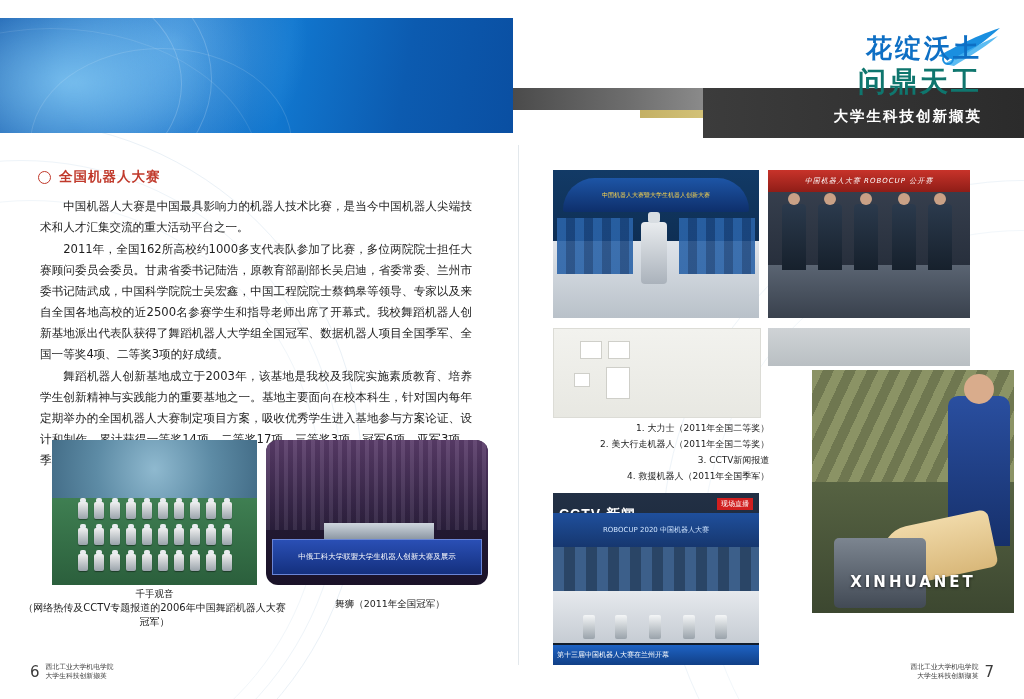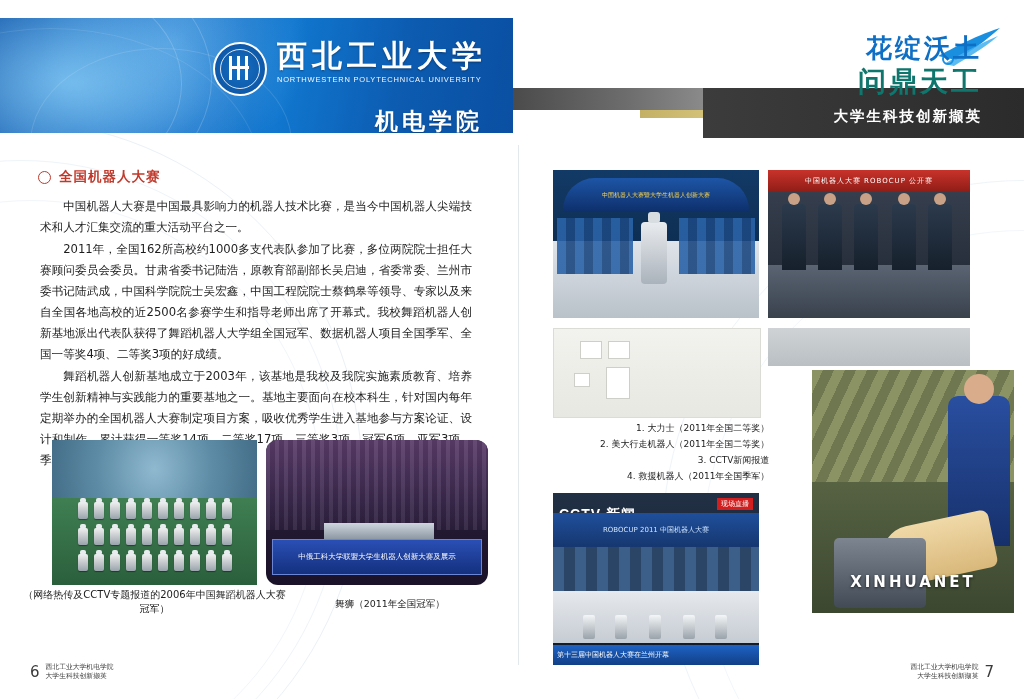--- a/index.html
+++ b/index.html
@@ -321,21 +321,21 @@
   .p-arena .side-people.r { left:auto; right:4px; }
 
   .p-crowd {
     left: 768px; top: 170px; width: 202px; height: 148px;
     background: linear-gradient(#3a4352, #1d2430);
   }
   .p-crowd .topbanner {
     position:absolute; left:0; top:0; width:100%; height:22px;
     background: linear-gradient(#c8332a, #8f1d17);
     color:#fff; font-size:7px; font-family:"DejaVu Sans",sans-serif;
-    display:flex; align-items:center; justify-content:center; letter-spacing:1px;
+    display:flex; align-items:center; justify-content:center; letter-spacing:1px;font-style:italic;
   }
   .p-crowd .floor2 {
     position:absolute; left:0; bottom:0; width:100%; height:36%;
     background: linear-gradient(#5a6472, #39414d);
   }
   .p-crowd .pers {
     position:absolute; bottom:48px; width:24px; height:66px;
     background: linear-gradient(#2b3a4d,#16202c);
     border-radius:4px 4px 0 0;
   }
@@ -481,28 +481,20 @@
   <div class="bg-swirl swirl-5"></div>
 
   <div class="header">
     <div class="header-left">
       <div class="hl-glow"></div>
       <div class="hl-wave a"></div>
       <div class="hl-wave b"></div>
       <div class="hl-wave c"></div>
       <div class="hl-wave d"></div>
 
-      <div class="logo-block">
-        <span class="logo-seal"></span>
-        <span class="uni-names">
-          <span class="uni-cn">西北工业大学</span>
-          <div class="uni-en">NORTHWESTERN POLYTECHNICAL UNIVERSITY</div>
-        </span>
-      </div>
-      <div class="college-name">机电学院</div>
     </div>
 
     <div class="header-midbar"></div>
     <div class="header-midbar2"></div>
     <div class="header-right"></div>
 
     <svg class="wing" viewBox="0 0 66 44">
       <path d="M2 30 C18 22 34 12 64 2 C48 16 34 26 20 34 Z" fill="#1a8fe0"></path>
       <path d="M8 38 C22 30 38 20 62 10 C46 24 30 32 18 40 Z" fill="#3fb0f0" opacity="0.85"></path>
       <circle cx="12" cy="33" r="5" fill="none" stroke="#1a8fe0" stroke-width="2"></circle>
@@ -562,20 +554,21 @@
         <i class="rbot"></i>
       <i class="rbot"></i>
         <i class="rbot"></i>
         <i class="rbot"></i>
         <i class="rbot"></i>
         <i class="rbot"></i>
     </div>
   </div>
 
   <div class="cap" style="left:22px; top:588px; width:265px;">
+    <div class="cap-main">千手观音</div>
     <div class="cap-sub">（网络热传及CCTV专题报道的2006年中国舞蹈机器人大赛冠军）</div>
   </div>
 
   <div class="photo p-stage">
     <div class="crowd"></div>
     <div class="table"></div>
     <div class="banner">中俄工科大学联盟大学生机器人创新大赛及展示</div>
   </div>
 
   <div class="cap" style="left:300px; top:598px; width:180px;">
@@ -620,21 +613,21 @@
     <div class="rubble"></div>
     <div class="man"></div>
     <div class="dummy"></div>
     <div class="rbotx"></div>
     <div class="watermark">XINHUANET</div>
   </div>
 
   <div class="photo p-tv">
     <div class="cctv">CCTV 新闻</div>
     <div class="livetag">现场直播</div>
-    <div class="stageband">ROBOCUP 2011 中国机器人大赛</div>
+    <div class="stageband">ROBOCUP 2020 中国机器人大赛</div>
     <div class="crowd2"></div>
     <div class="white-floor"></div>
     <div class="tbot" style="left:30px;"></div>
     <div class="tbot" style="left:62px;"></div>
     <div class="tbot" style="left:96px;"></div>
     <div class="tbot" style="left:130px;"></div>
     <div class="tbot" style="left:162px;"></div>
     <div class="ticker">第十三届中国机器人大赛在兰州开幕</div>
   </div>
 

